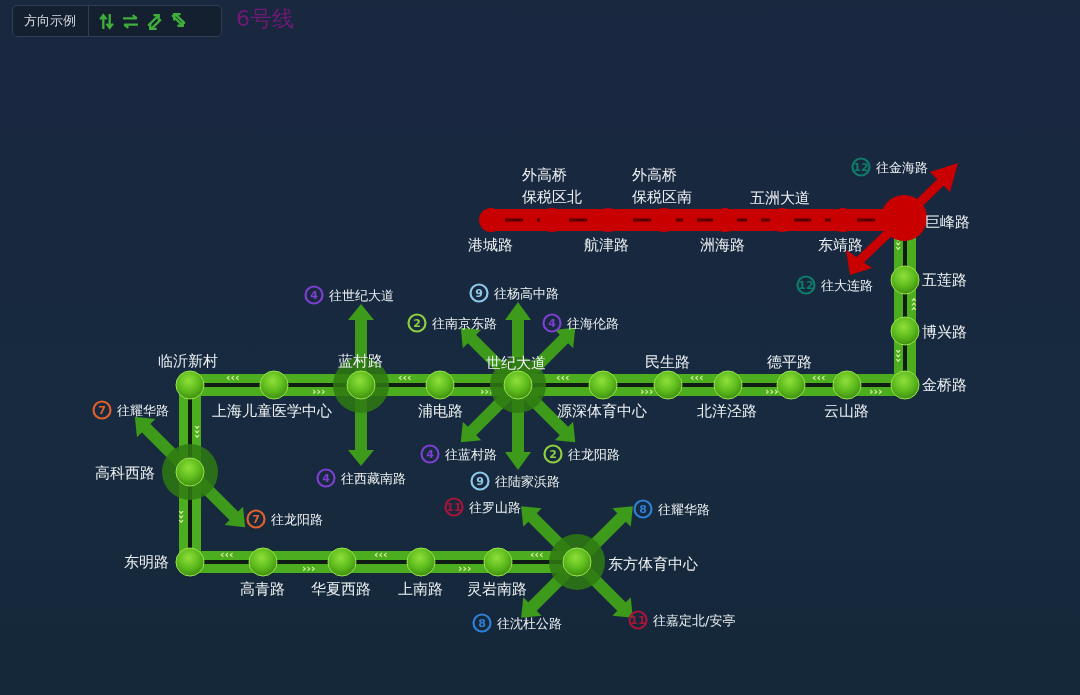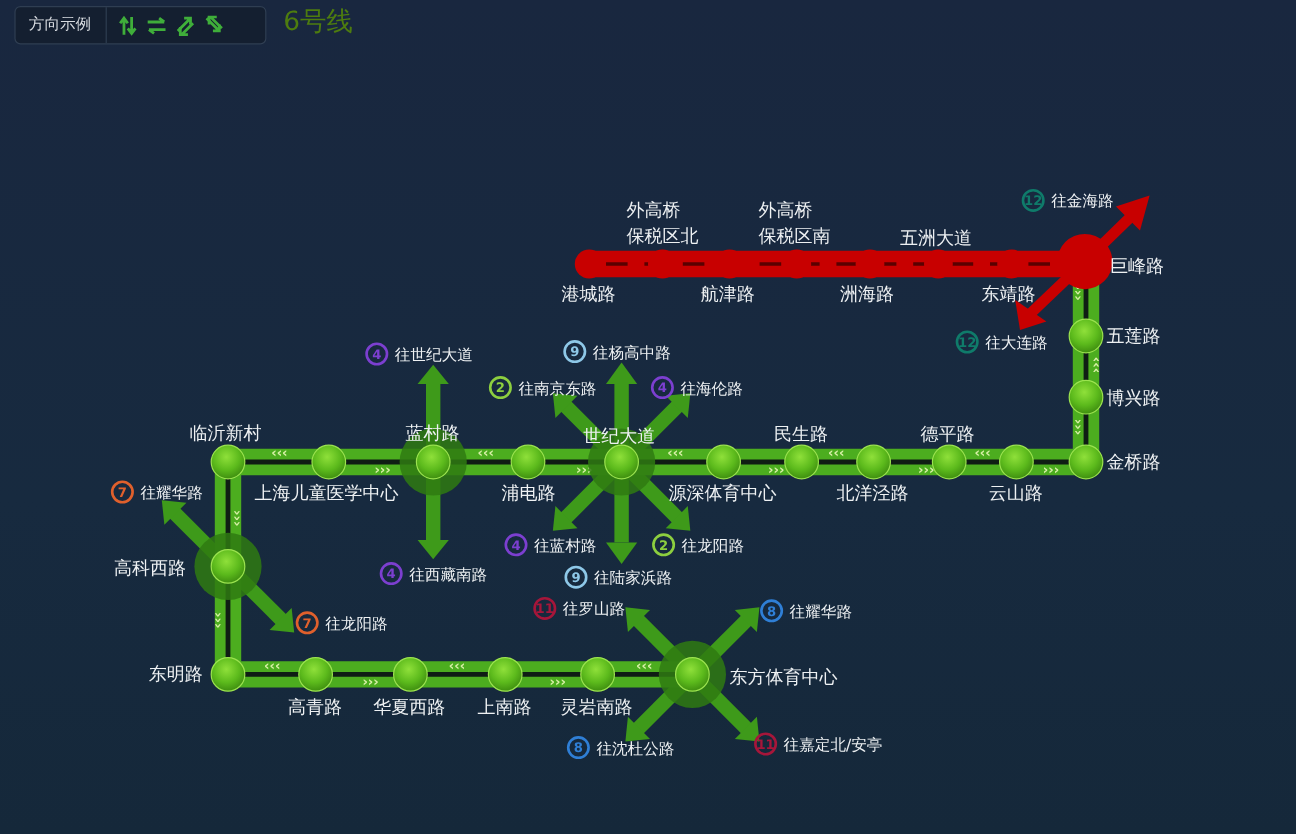--- a/index.html
+++ b/index.html
@@ -14,21 +14,21 @@
     border:1px solid #2f3e52; border-radius:5px; background:#141f30;
     display:flex; align-items:center;
   }
   .legend-label {
     color:#d7dbe0; font-size:13px; padding:0 12px 0 11px; height:30px; line-height:30px;
     border-right:1px solid #2f3e52;
   }
   .dir-icons { display:flex; gap:7px; padding-left:9px; }
   .dir-icon { width:17px; height:17px; display:block; }
   .line-title {
-    position:absolute; left:236px; top:4px; color:#4d7c0f; font-size:22px; line-height:30px;
+    position:absolute; left:236px; top:4px; color:#701a75; font-size:22px; line-height:30px;
   }
   svg#map { position:absolute; left:0; top:0; }
   .lbl { fill:#eef1f3; font-size:15px; font-family:"DejaVu Sans","Liberation Sans",sans-serif; }
   .tlbl { fill:#eef1f3; font-size:13px; font-family:"DejaVu Sans","Liberation Sans",sans-serif; }
   .badge-num { font-size:11px; font-weight:bold; font-family:"DejaVu Sans","Liberation Sans",sans-serif; }
 </style>
 </head>
 <body>
 
 <div class="toolbar">

